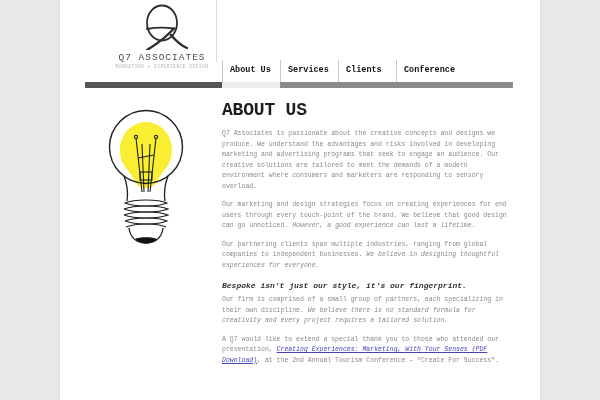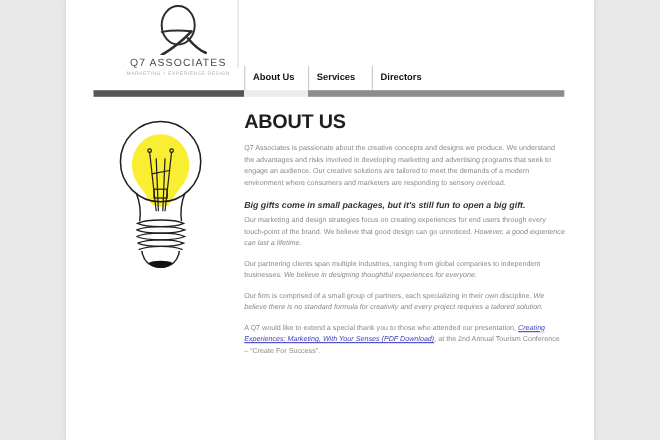--- a/index.html
+++ b/index.html
@@ -1,20 +1,20 @@
 <!DOCTYPE html>
 <html><head>
 <meta charset="utf-8">
 <style>
   * { margin:0; padding:0; box-sizing:border-box; }
   html,body { width:600px; height:400px; overflow:hidden; }
   body { background:#e8e8e8; font-family:"Liberation Sans", sans-serif; position:relative; }
 
   .content { position:absolute; left:60px; top:0; width:480px; height:400px;
-             background:#ffffff; box-shadow:0 0 4px rgba(0,0,0,0.10); }
+             background:#ffffff; box-shadow:0 0 4px rgba(0,0,0,0.10);font-family:Liberation Mono, monospace; }
 
   
   .logo { position:absolute; left:52px; top:4px; width:100px; text-align:center;
           text-decoration:none; display:block; cursor:pointer; }
   .logo svg { display:block; margin:0 auto; }
   .brand-name { font-size:9.5px; letter-spacing:1px; color:#4d4d4d; margin-top:2px; white-space:nowrap; }
   .brand-tagline { font-size:4.5px; letter-spacing:0.5px; color:#b3b3b3; margin-top:1px; white-space:nowrap; }
 
   .header-divider { position:absolute; left:156px; top:0; width:1px; height:62px; background:#dcdcdc; }
 
@@ -54,21 +54,22 @@
     </svg>
     <div class="brand-name">Q7 ASSOCIATES</div>
     <div class="brand-tagline">MARKETING + EXPERIENCE DESIGN</div>
   </a>
 
   <div class="header-divider"></div>
 
   <nav class="main-nav">
       <div class="nav-item active">About Us</div>
       <div class="nav-item">Services</div>
-      <div class="nav-item">Directors</div>
+      <div class="nav-item">Clients</div>
+      <div class="nav-item">Conference</div>
     </nav>
 
   <div class="nav-bar">
     <div class="bar-seg seg-left" style="background: rgb(86, 86, 86);"></div>
     <div class="bar-seg seg-active" style="background: rgb(236, 236, 236);"></div>
     <div class="bar-seg seg-right" style="background: rgb(140, 140, 140);"></div>
   </div>
 
   <svg class="bulb" width="120" height="145" viewBox="0 0 120 145">
 
@@ -99,21 +100,21 @@
     </g>
 
     <path d="M 45,122 C 46,131 52,137 62,137 C 72,137 78,131 79,122" fill="none" stroke="#1f1f1f" stroke-width="1.3"></path>
     <path d="M 51,133 C 54,136 58,137.5 62,137.5 C 66,137.5 70,136 73,133 C 69,130.5 55,130.5 51,133 Z" fill="#111" stroke="none"></path>
   </svg>
 
   <main class="article">
     <h1>ABOUT US</h1>
     <div id="sections">
         <p><span>Q7 Associates is passionate about the creative concepts and designs we produce. We understand the advantages and risks involved in developing marketing and advertising programs that seek to engage an audience. Our creative solutions are tailored to meet the demands of a modern environment where consumers and marketers are responding to sensory overload.</span></p>
-        <div class="sec-h">Big gifts come in small packages, but it's still fun to open a big gift.</div>
         <p><span>Our marketing and design strategies focus on creating experiences for end users through every touch-point of the brand. We believe that good design can go unnoticed. </span><span class="it">However, a good experience can last a lifetime.</span></p>
         <p><span>Our partnering clients span multiple industries, ranging from global companies to independent businesses. </span><span class="it">We believe in designing thoughtful experiences for everyone.</span></p>
+        <div class="sec-h">Bespoke isn't just our style, it's our fingerprint.</div>
         <p><span>Our firm is comprised of a small group of partners, each specializing in their own discipline. </span><span class="it">We believe there is no standard formula for creativity and every project requires a tailored solution.</span></p>
         <p><span>A Q7 would like to extend a special thank you to those who attended our presentation, </span><a class="lnk" href="#" style="color: rgb(68, 68, 187);">Creating Experiences: Marketing, With Your Senses (PDF Download)</a><span>, at the 2nd Annual Tourism Conference – “Create For Success”.</span></p>
       </div>
   </main>
 
 </div>
 
 </body></html>

